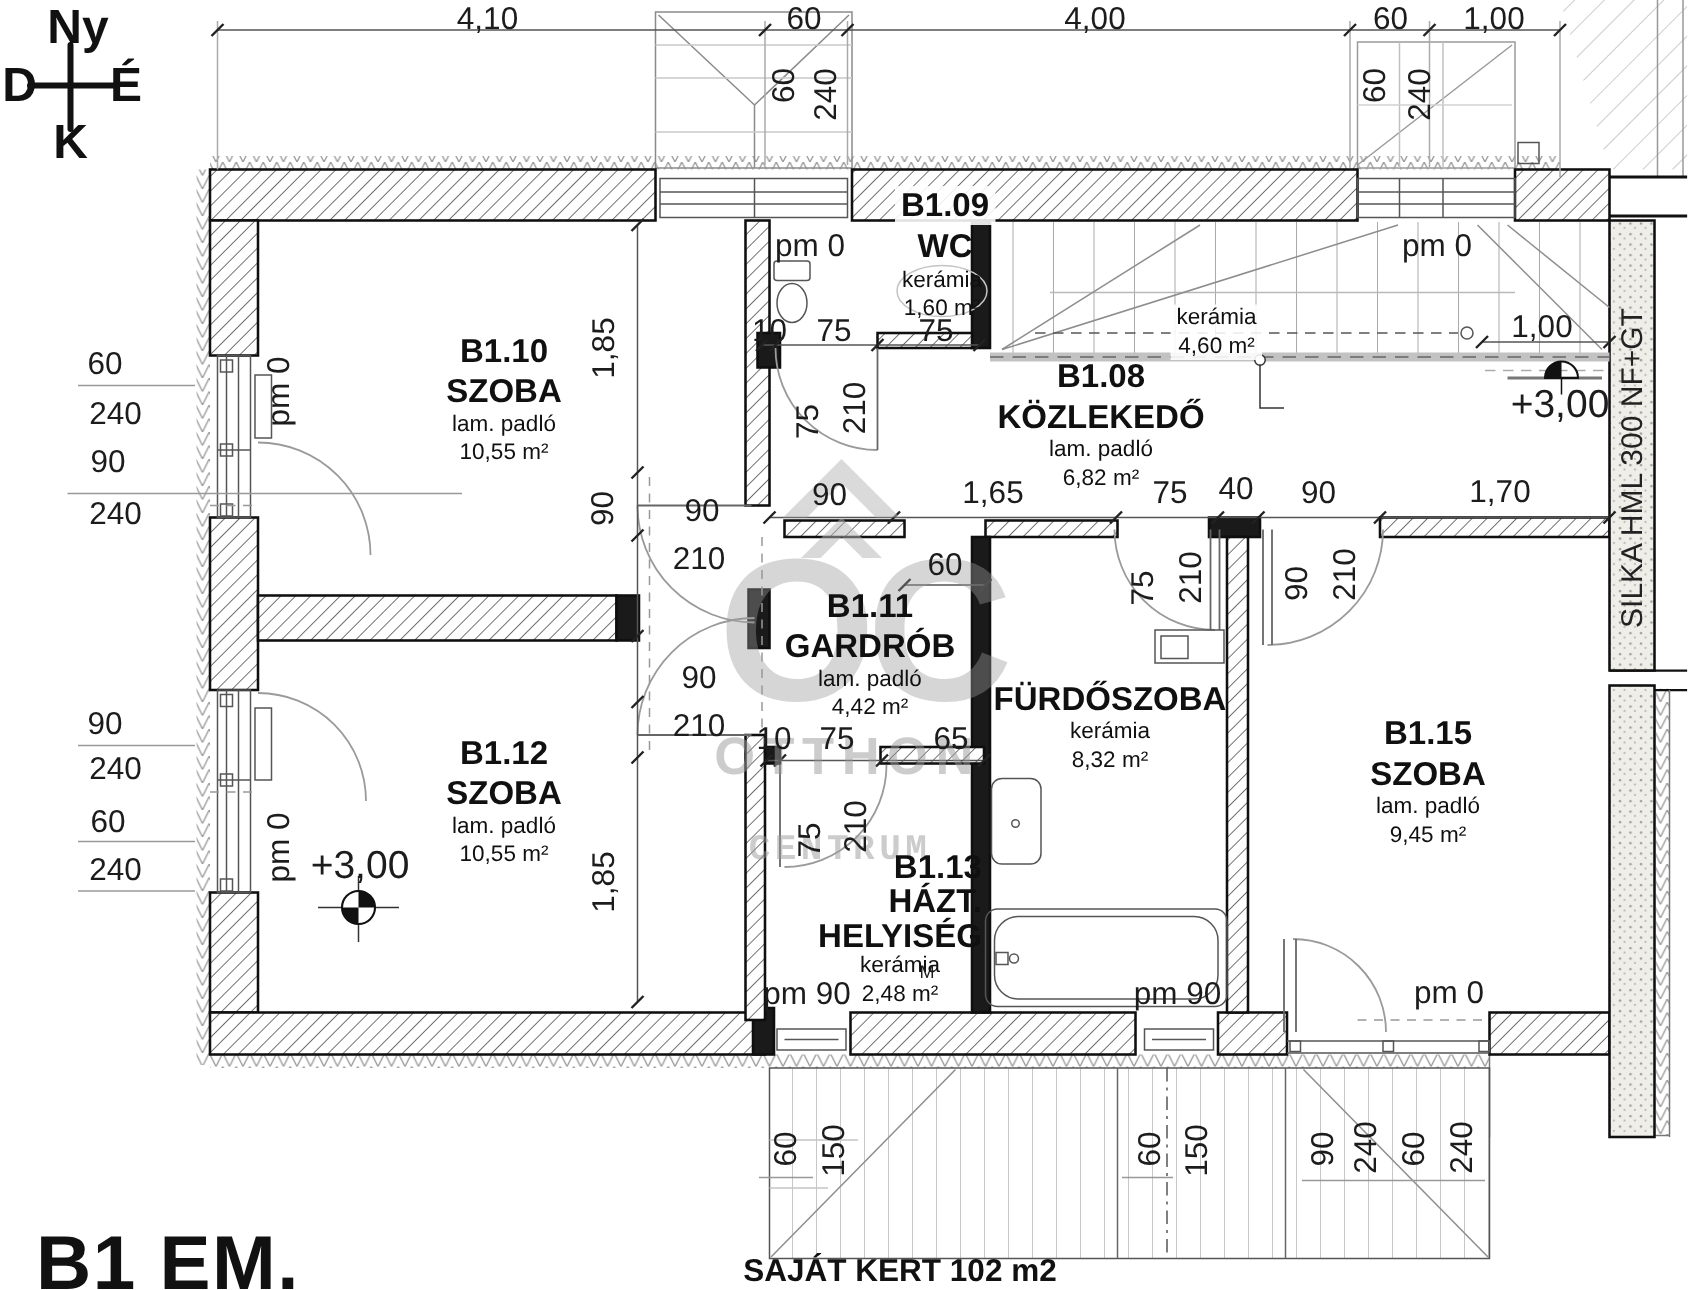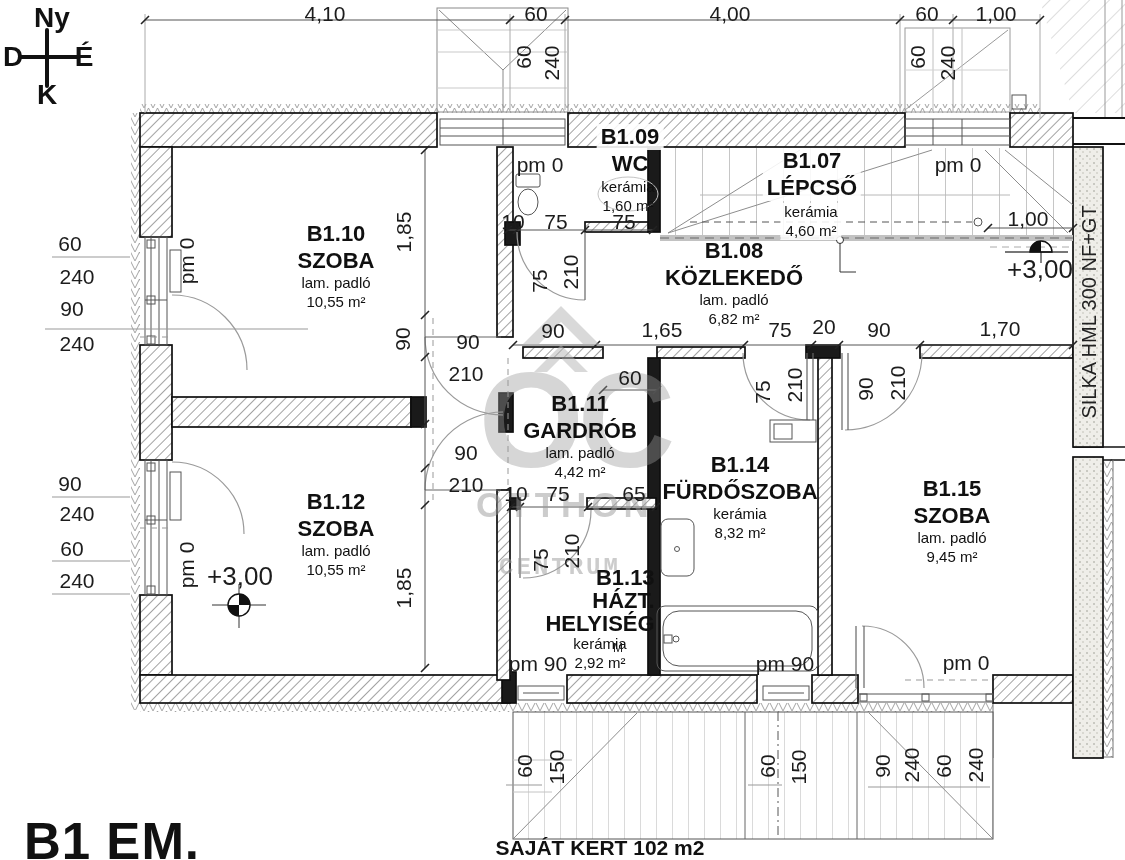--- a/index.html
+++ b/index.html
@@ -7,21 +7,21 @@
          font-family:"Liberation Sans",sans-serif;color:#111;}
   svg{position:absolute;left:0;top:0;}
   .dim{position:absolute;font-size:21px;color:#1c1c1c;white-space:nowrap;line-height:1;}
   .room{position:absolute;text-align:center;transform:translateX(-50%);white-space:nowrap;color:#101010;}
   .rid,.rname{font-weight:bold;font-size:22px;line-height:26px;}
   .rname{line-height:27px;}
   .rfloor{font-size:15px;line-height:18px;}
   .rarea{font-size:15px;line-height:19px;}
   .compact .rid,.compact .rname{line-height:23px;text-align:right;}
   .bgw{background:rgba(255,255,255,.88);padding:0 4px;}
-  .compass-letter{position:absolute;font-weight:bold;font-size:28px;transform:translate(-50%,-50%);}
+  .compass-letter{position:absolute;font-weight:bold;font-size:32px;transform:translate(-50%,-50%);}
   #floor-title{position:absolute;left:24px;top:812px;font-weight:bold;font-size:51px;letter-spacing:1px;}
   #garden-title{position:absolute;left:600px;top:836px;transform:translateX(-50%);font-weight:bold;font-size:21px;}
   #silka{position:absolute;left:1089px;top:312px;transform:translate(-50%,-50%) rotate(-90deg);
          font-size:20px;color:#222;white-space:nowrap;}
   #note{position:absolute;left:898px;top:256px;transform:translateX(-50%);text-align:center;
         font-size:21px;line-height:24px;color:#1c1c1c;white-space:nowrap;}
   .wm{position:absolute;transform:translate(-50%,-50%);color:#9a9a9a;opacity:.45;font-weight:bold;white-space:nowrap;}
   #wm-oc{left:574px;top:420px;font-size:135px;letter-spacing:-6px;opacity:.40;}
   #wm-1{left:565px;top:505px;font-size:35px;letter-spacing:5px;opacity:.5;}
   #wm-2{left:560px;top:567px;font-size:24px;letter-spacing:3px;opacity:.5;font-family:Liberation Mono, monospace;}
@@ -329,24 +329,20 @@
 
   <div class="room" style="left:630px;top:124px">
     <div class="rid bgw">B1.09</div>
     <div class="rname">WC</div>
   </div>
   <div class="room" style="left:628px;top:178px">
     <div class="rfloor">kerámia</div>
     <div class="rarea">1,60 m²</div>
   </div>
 
-  <div class="room" style="left:812px;top:148px">
-    <div class="rid bgw">B1.07</div>
-    <div class="rname bgw">LÉPCSŐ</div>
-  </div>
   <div class="room" style="left:811px;top:203px">
     <div class="rfloor bgw">kerámia</div>
     <div class="rarea bgw">4,60 m²</div>
   </div>
 
   <div class="room" style="left:734px;top:238px">
     <div class="rid">B1.08</div>
     <div class="rname">KÖZLEKEDŐ</div>
     <div class="rfloor">lam. padló</div>
     <div class="rarea">6,82 m²</div>
@@ -371,25 +367,24 @@
     <div class="rname">SZOBA</div>
     <div class="rfloor">lam. padló</div>
     <div class="rarea">10,55 m²</div>
   </div>
 
   <div class="room compact" style="left:600px;top:566px">
     <div class="rid">B1.13</div>
     <div class="rname">HÁZT.</div>
     <div class="rname">HELYISÉG</div>
     <div class="rfloor">kerámia</div>
-    <div class="rarea">2,92 m²</div>
+    <div class="rarea">2,48 m²</div>
   </div>
 
   <div class="room" style="left:740px;top:452px">
-    <div class="rid">B1.14</div>
     <div class="rname">FÜRDŐSZOBA</div>
     <div class="rfloor">kerámia</div>
     <div class="rarea">8,32 m²</div>
   </div>
 
   <div class="room" style="left:952px;top:476px">
     <div class="rid">B1.15</div>
     <div class="rname">SZOBA</div>
     <div class="rfloor">lam. padló</div>
     <div class="rarea">9,45 m²</div>
@@ -422,21 +417,21 @@
       <span class="dim" style="left: 958px; top: 164px; transform: translate(-50%, -50%);">pm 0</span>
       <span class="dim" style="left: 513px; top: 221px; transform: translate(-50%, -50%);">10</span>
       <span class="dim" style="left: 556px; top: 221px; transform: translate(-50%, -50%);">75</span>
       <span class="dim" style="left: 624px; top: 221px; transform: translate(-50%, -50%);">75</span>
       <span class="dim" style="left: 539px; top: 281px; transform: translate(-50%, -50%) rotate(-90deg);">75</span>
       <span class="dim" style="left: 570px; top: 272px; transform: translate(-50%, -50%) rotate(-90deg);">210</span>
       <span class="dim" style="left: 1028px; top: 218px; transform: translate(-50%, -50%);">1,00</span>
       <span class="dim" style="left: 553px; top: 330px; transform: translate(-50%, -50%);">90</span>
       <span class="dim" style="left: 662px; top: 329px; transform: translate(-50%, -50%);">1,65</span>
       <span class="dim" style="left: 780px; top: 329px; transform: translate(-50%, -50%);">75</span>
-      <span class="dim" style="left: 824px; top: 326px; transform: translate(-50%, -50%);">20</span>
+      <span class="dim" style="left: 824px; top: 326px; transform: translate(-50%, -50%);">40</span>
       <span class="dim" style="left: 879px; top: 329px; transform: translate(-50%, -50%);">90</span>
       <span class="dim" style="left: 1000px; top: 328px; transform: translate(-50%, -50%);">1,70</span>
       <span class="dim" style="left: 402px; top: 339px; transform: translate(-50%, -50%) rotate(-90deg);">90</span>
       <span class="dim" style="left: 468px; top: 341px; transform: translate(-50%, -50%);">90</span>
       <span class="dim" style="left: 466px; top: 373px; transform: translate(-50%, -50%);">210</span>
       <span class="dim" style="left: 466px; top: 452px; transform: translate(-50%, -50%);">90</span>
       <span class="dim" style="left: 466px; top: 484px; transform: translate(-50%, -50%);">210</span>
       <span class="dim" style="left: 403px; top: 232px; transform: translate(-50%, -50%) rotate(-90deg);">1,85</span>
       <span class="dim" style="left: 403px; top: 588px; transform: translate(-50%, -50%) rotate(-90deg);">1,85</span>
       <span class="dim" style="left: 630px; top: 377px; transform: translate(-50%, -50%);">60</span>

